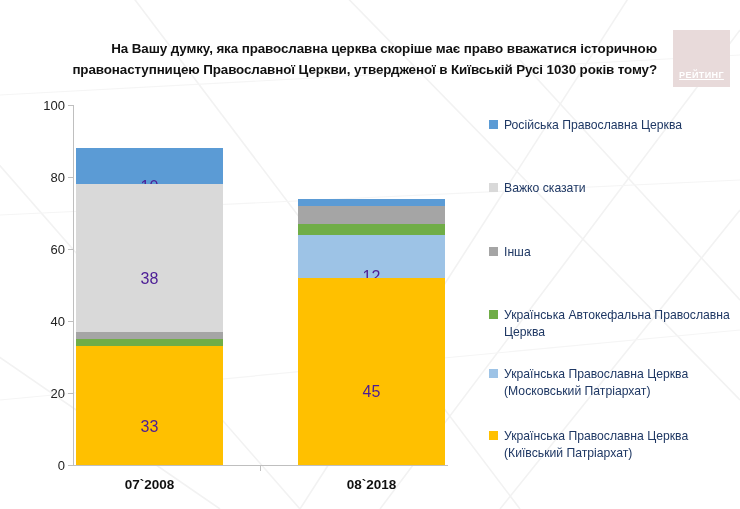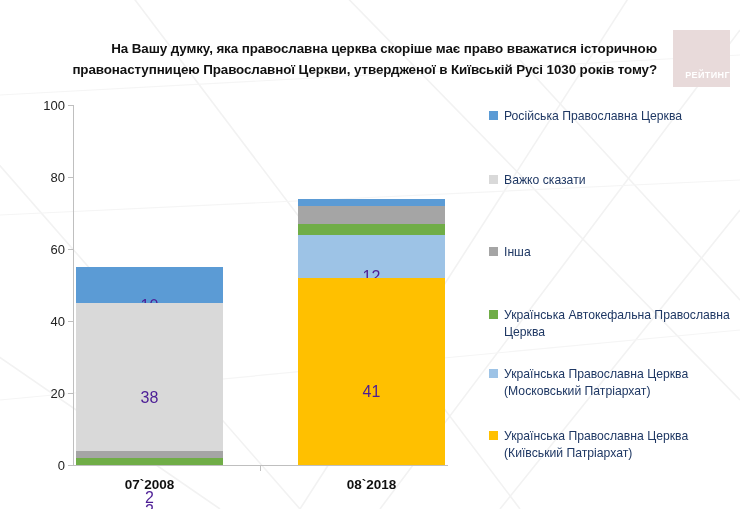--- a/index.html
+++ b/index.html
@@ -53,25 +53,26 @@
     width: 57px;
     height: 57px;
     background: #e8dada;
     z-index: 3;
   }
   .logo-text {
     position: absolute;
     left: 0;
     right: 0;
     bottom: 7px;
-    text-align: right;
+    text-align: center;
     color: #ffffff;
     font-size: 9px;
     font-weight: bold;
     letter-spacing: 0.4px;
+    text-decoration: underline;
   }
 
   
   .plot {
     position: absolute;
     left: 73px;
     top: 105px;
     width: 375px;
     height: 360px;
   }
@@ -243,52 +244,55 @@
       </div>
       <div class="seg" style="height:148px;background:#d9d9d9">
         <span class="seg-label">38</span>
       </div>
       <div class="seg" style="height:7.2px;background:#a5a5a5">
         <span class="seg-label nudge-up">2</span>
       </div>
       <div class="seg" style="height:7.2px;background:#70ad47">
         <span class="seg-label nudge-down">2</span>
       </div>
+      <div class="seg" style="height:118.8px;background:#ffc000">
+        <span class="seg-label">33</span>
+      </div>
     </div>
 
     <div class="bar bar-2">
       <div class="seg" style="height:7.2px;background:#5b9bd5">
         <span class="seg-label nudge-down">2</span>
       </div>
       <div class="seg" style="height:18px;background:#a5a5a5">
         <span class="seg-label">5</span>
       </div>
       <div class="seg" style="height:10.8px;background:#70ad47">
         <span class="seg-label nudge-down">3</span>
       </div>
       <div class="seg" style="height:43.2px;background:#9dc3e6">
         <span class="seg-label">12</span>
       </div>
       <div class="seg" style="height:187.2px;background:#ffc000">
-        <span class="seg-label">41</span>
+        <span class="seg-label">45</span>
       </div>
     </div>
 
     <div class="xlabel xlabel-1">07`2008</div>
     <div class="xlabel xlabel-2">08`2018</div>
   </div>
 
   <div class="legend">
 
-    <div class="legend-item" style="top:0px">
+    <div class="legend-item" style="top:9px">
       <span class="legend-swatch" style="background:#5b9bd5"></span>
       <span class="legend-text">Російська Православна Церква</span>
     </div>
 
-    <div class="legend-item" style="top:64px">
+    <div class="legend-item" style="top:72px">
       <span class="legend-swatch" style="background:#d9d9d9"></span>
       <span class="legend-text">Важко сказати</span>
     </div>
 
     <div class="legend-item" style="top:136px">
       <span class="legend-swatch" style="background:#a5a5a5"></span>
       <span class="legend-text">Інша</span>
     </div>
 
     <div class="legend-item" style="top:199px">

